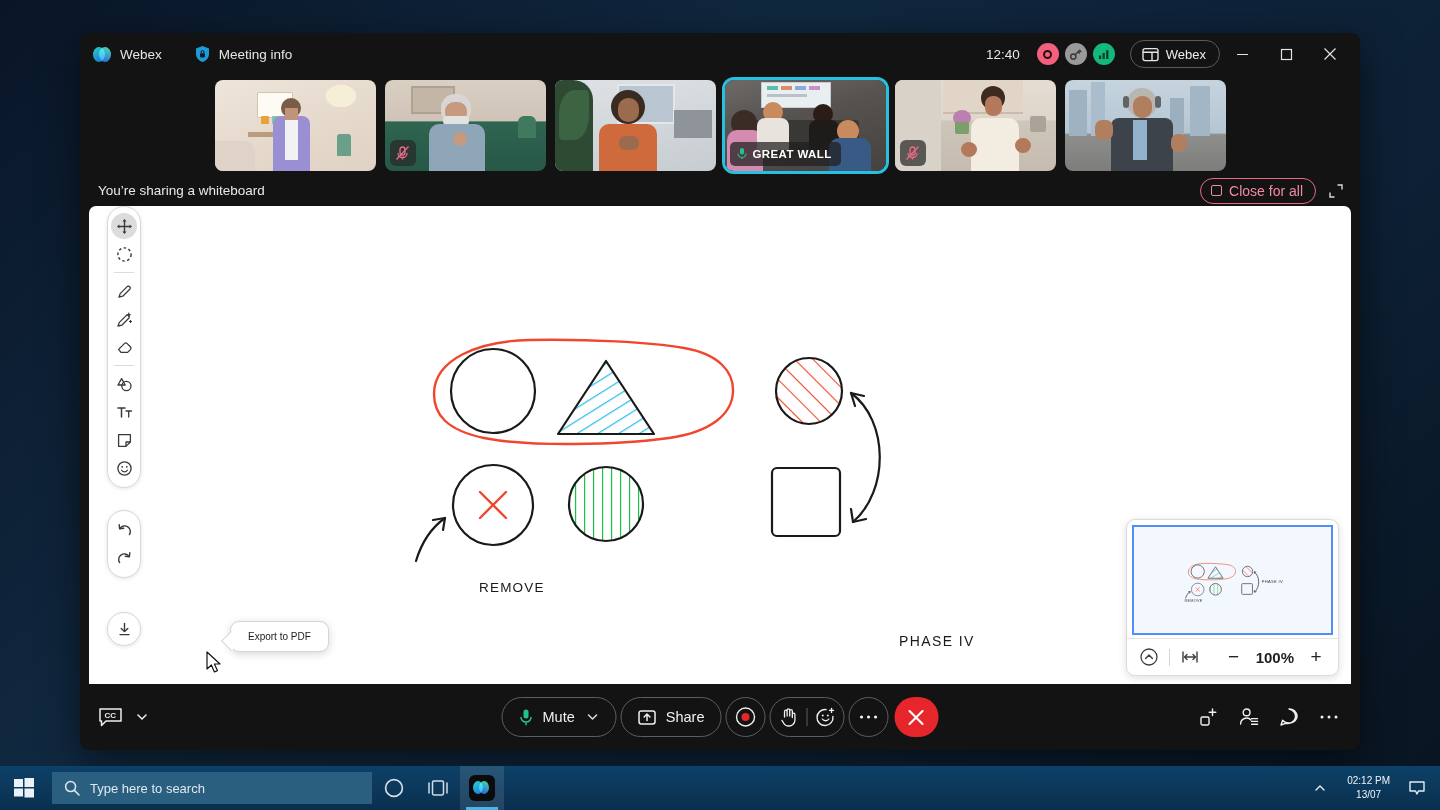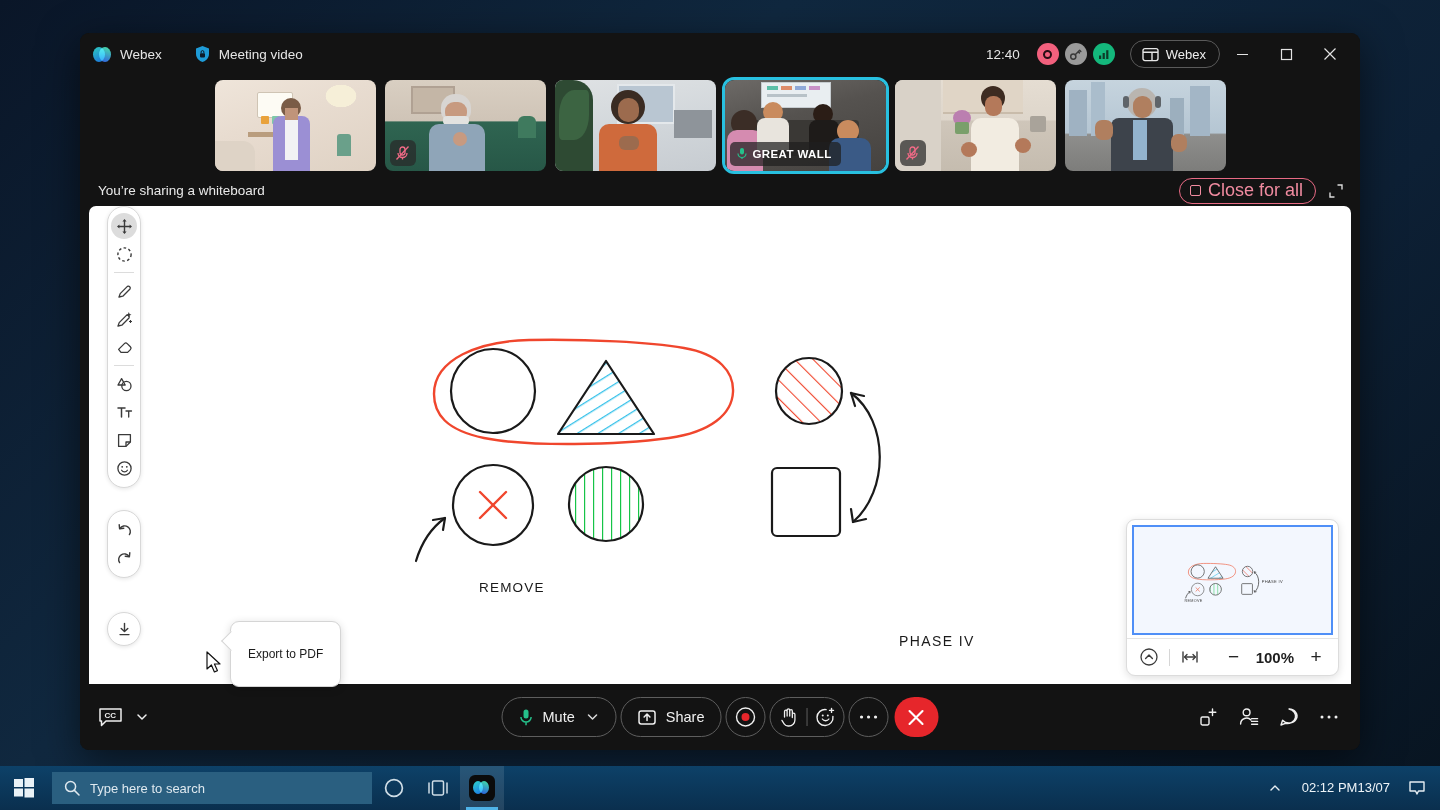--- a/index.html
+++ b/index.html
@@ -118,21 +118,21 @@
     padding: 0 14px 0 18px;
     background: #131313;
     position: relative;
   }
   #share-text { color: #e9e9e9; font-size: 13.5px; }
   #share-right { margin-left: auto; display: flex; align-items: center; gap: 10px; }
   #close-for-all {
     height: 26px; padding: 0 12px 0 10px;
     border: 1px solid #e86a84; border-radius: 13px;
     display: flex; align-items: center; gap: 7px;
-    color: #f08ba0; font-size: 18px; cursor: pointer; background: transparent;
+    color: #f08ba0; font-size: 14px; cursor: pointer; background: transparent;
   }
   .sq-ic { width: 11px; height: 11px; border: 1.6px solid #f08ba0; border-radius: 2px; }
   #expand-ic { width: 20px; height: 20px; cursor: pointer; color: #dcdcdc; }
   
   #whiteboard {
     position: relative;
     height: 478px;
     margin: 0 9px;
     background: #ffffff;
     border-radius: 7px 7px 0 0;
@@ -173,22 +173,22 @@
     display: flex; align-items: center; justify-content: center;
     cursor: pointer;
   }
   
   #tooltip {
     position: absolute;
     left: 150px; top: 588px;
     background: #fff; border: 1px solid #d5d5d5;
     border-radius: 9px;
     box-shadow: 0 2px 8px rgba(0,0,0,.16);
-    padding: 25px 17px;
-    font-size: 12px; color: #1c1c1c;
+    padding: 9px 17px;
+    font-size: 10px; color: #1c1c1c;
     white-space: nowrap;
     z-index: 30;
   }
   #tooltip::before {
     content: ""; position: absolute; left: -7px; top: 12px;
     width: 13px; height: 13px; background: #fff;
     border-left: 1px solid #d5d5d5; border-bottom: 1px solid #d5d5d5;
     transform: rotate(45deg);
   }
   
@@ -298,22 +298,22 @@
     position: relative;
   }
   .wx-task-logo::before, .wx-task-logo::after {
     content:""; position:absolute; top:6px; width:10px; height:13px; border-radius:50%;
   }
   .wx-task-logo::before { left:4px; background: linear-gradient(150deg,#2fd4c8,#1a74e8); }
   .wx-task-logo::after { left:10px; background: linear-gradient(200deg,#39e0a0,#1f4fe0); mix-blend-mode: screen; }
   #tray { margin-left: auto; display: flex; align-items: center; height: 44px; padding-right: 6px; }
   #tray-chev { width: 34px; height: 44px; display:flex; align-items:center; justify-content:center; color:#e6eef3; cursor:pointer; }
   #tray-clock {
-    display:flex; flex-direction: row; align-items:center; justify-content:center;
-    height:44px; padding: 0 10px; color:#eef4f8; font-size: 13px; line-height: 14px; cursor:pointer;
+    display:flex; flex-direction: column; align-items:center; justify-content:center;
+    height:44px; padding: 0 10px; color:#eef4f8; font-size: 10px; line-height: 14px; cursor:pointer;
   }
   #tray-notif { width: 34px; height:44px; display:flex; align-items:center; justify-content:center; color:#e6eef3; cursor:pointer; }
   
   #cursor { position: absolute; left: 126px; top: 618px; z-index: 40; pointer-events: none; }
 </style>
 </head>
 <body>
 
 <div id="desktop"></div>
 
@@ -325,21 +325,21 @@
       <span>Webex</span>
     </div>
     <div class="tb-item second">
       <span class="mi-icon">
         <svg width="17" height="18" viewBox="0 0 17 18">
           <path d="M8.5 1 L15 3.4 V9 C15 13 11.8 16 8.5 17 C5.2 16 2 13 2 9 V3.4 Z" fill="#1e9bd7"></path>
           <rect x="6" y="8.2" width="5" height="4.2" rx=".8" fill="#0d1b2a"></rect>
           <path d="M7.1 8.2 V7 a1.4 1.4 0 0 1 2.8 0 V8.2" fill="none" stroke="#0d1b2a" stroke-width="1"></path>
         </svg>
       </span>
-      <span>Meeting video</span>
+      <span>Meeting info</span>
     </div>
 
     <div id="tb-right">
       <span id="tb-clock">12:40</span>
 
       <span class="status-dot sd-rec">
         <span class="ring"></span>
       </span>
       <span class="status-dot sd-key">
         <svg width="13" height="13" viewBox="0 0 13 13">

